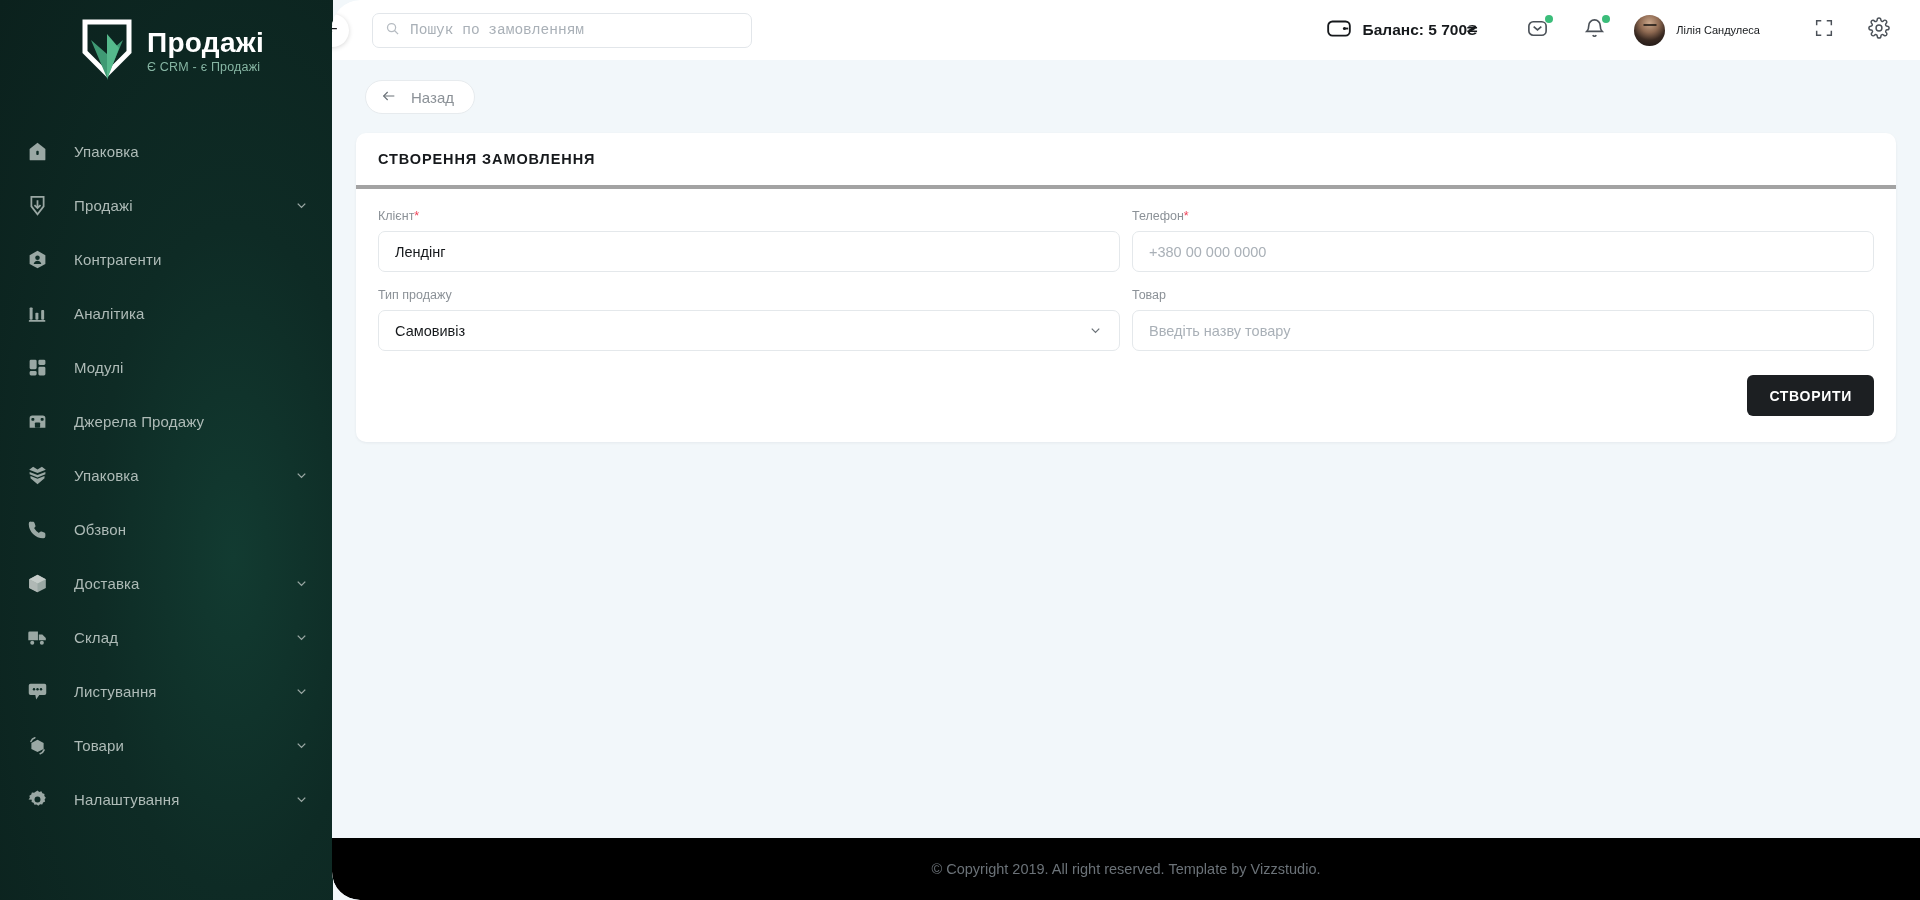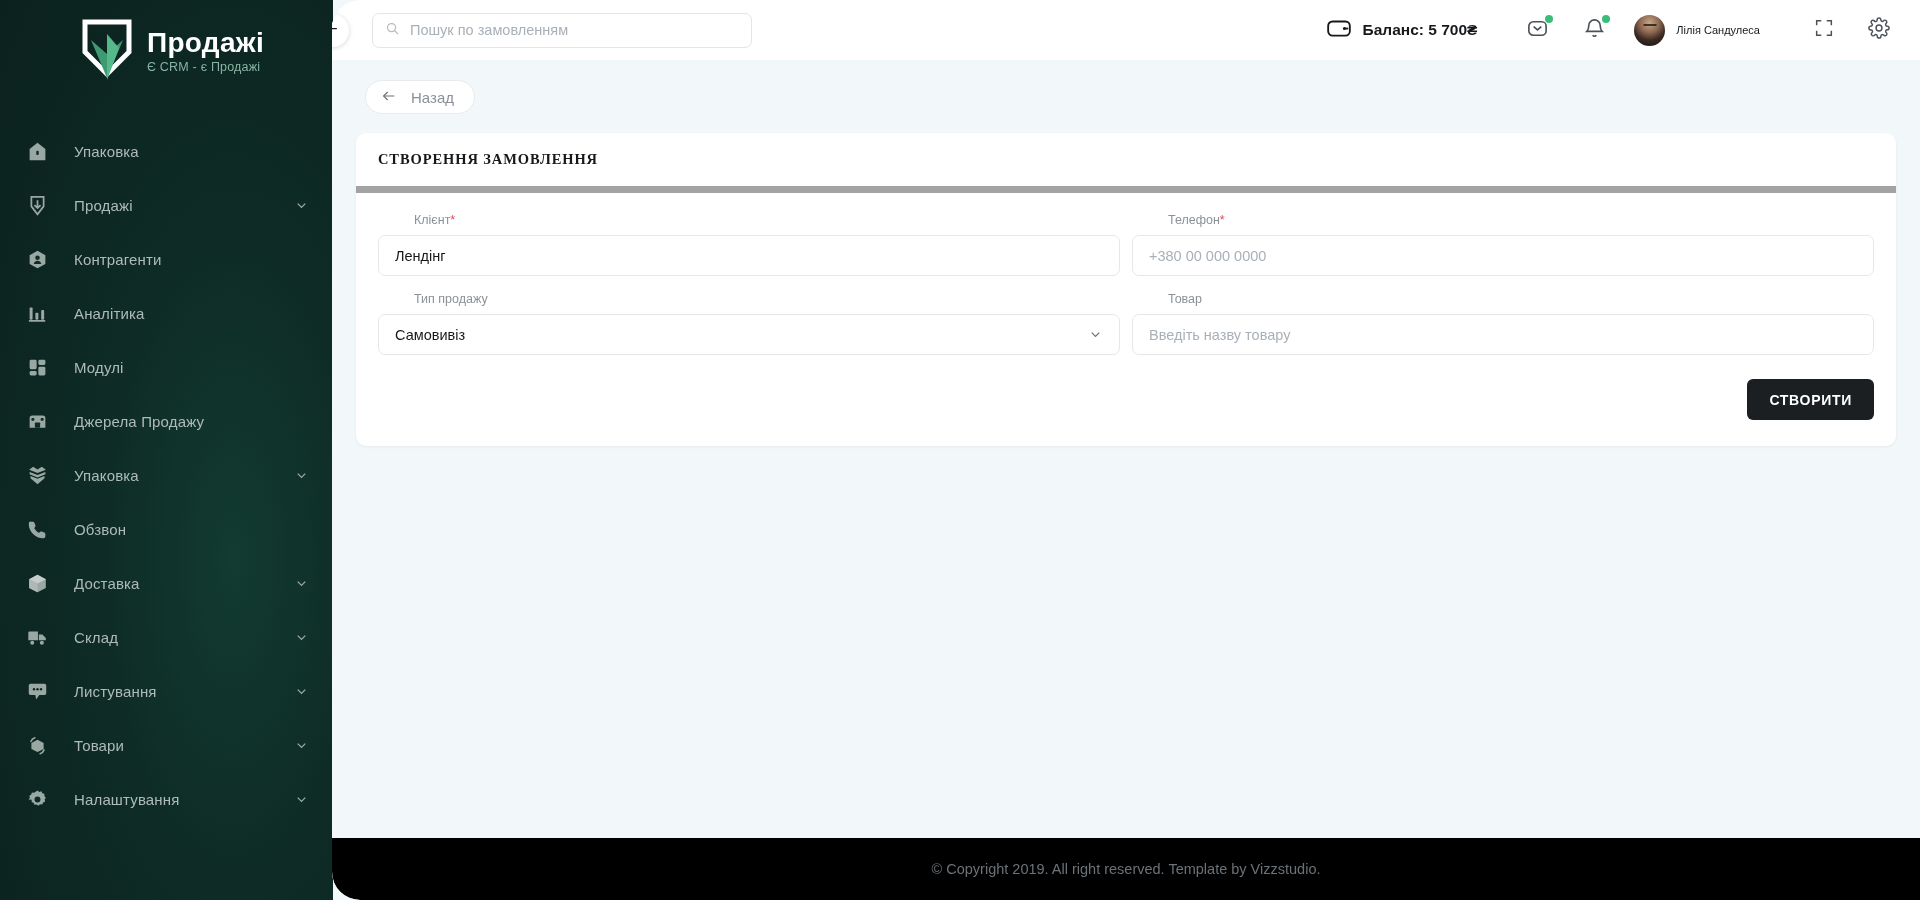--- a/index.html
+++ b/index.html
@@ -68,21 +68,21 @@
   }
   .search-box {
     width: 380px; height: 35px; margin-left: 22px;
     border: 1px solid #e2e6ea; border-radius: 7px;
     display: flex; align-items: center; gap: 10px; padding: 0 12px;
     background: #fff;
   }
   .search-box svg { width: 15px; height: 15px; stroke: #b6bcc2; fill: none; stroke-width: 2; flex: 0 0 15px; }
   .search-input {
     border: none; outline: none; font-size: 14.5px; color: #333;
-    font-family: Liberation Sans, sans-serif; width: 100%; background: transparent;
+    font-family: Liberation Mono, monospace; width: 100%; background: transparent;
   }
   .search-input::placeholder { color: #a9b0b7; }
 
   .top-right { margin-left: auto; display: flex; align-items: center; gap: 3px; }
   .balance {
     display: flex; align-items: center; gap: 11px; margin-right: 40px;
   }
   .balance svg { width: 26px; height: 26px; stroke: #16191c; fill: none; stroke-width: 1.7; }
   .balance-text { font-size: 15.5px; font-weight: bold; color: #16191c; white-space: nowrap; }
 
@@ -132,28 +132,28 @@
   }
   .back-btn svg { width: 16px; height: 16px; stroke: #6b7278; fill: none; stroke-width: 1.8; }
   .back-btn span { font-size: 15px; color: #8b9197; }
 
   .card {
     margin-top: 19px; background: #fff; border-radius: 10px;
     box-shadow: 0 1px 3px rgba(16,24,40,.06);
     overflow: hidden;
   }
   .card-head {
-    padding: 18px 22px; border-bottom: 7px solid #a3a3a3; font-family: Liberation Serif, serif;
+    padding: 18px 22px; border-bottom: 4px solid #a3a3a3;
   }
   .card-title { font-size: 14.5px; font-weight: bold; letter-spacing: .9px; color: #16191c; }
   .card-body { padding: 20px 22px 0 22px; }
 
   .grid { display: grid; grid-template-columns: 1fr 1fr; column-gap: 12px; row-gap: 0; }
   .field { margin-bottom: 16px; }
-  .field-label { font-size: 12.5px; color: #8b9197; margin-bottom: 8px; display: block; margin-left: 36px; }
+  .field-label { font-size: 12.5px; color: #8b9197; margin-bottom: 8px; display: block; }
   .req { color: #f0445a; }
   .field-ctl {
     height: 41px; border: 1px solid #e4e8eb; border-radius: 7px;
     display: flex; align-items: center; padding: 0 16px; background: #fff;
   }
   .field-ctl input {
     border: none; outline: none; width: 100%; background: transparent;
     font-size: 14.5px; color: #16191c; font-family: "Liberation Sans", sans-serif;
   }
   .field-ctl input::placeholder { color: #a9b0b7; }

